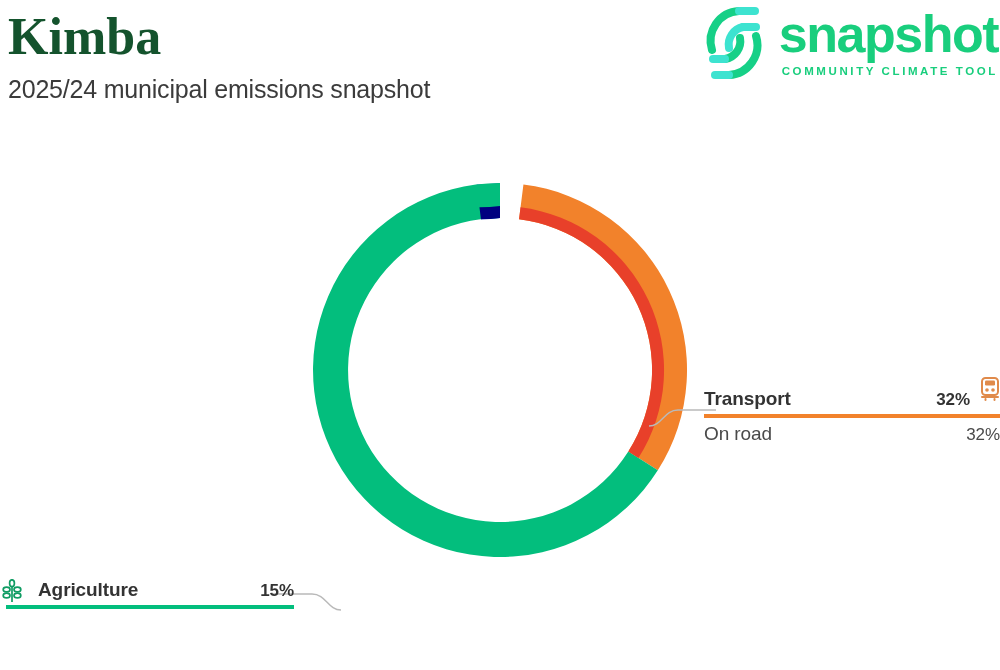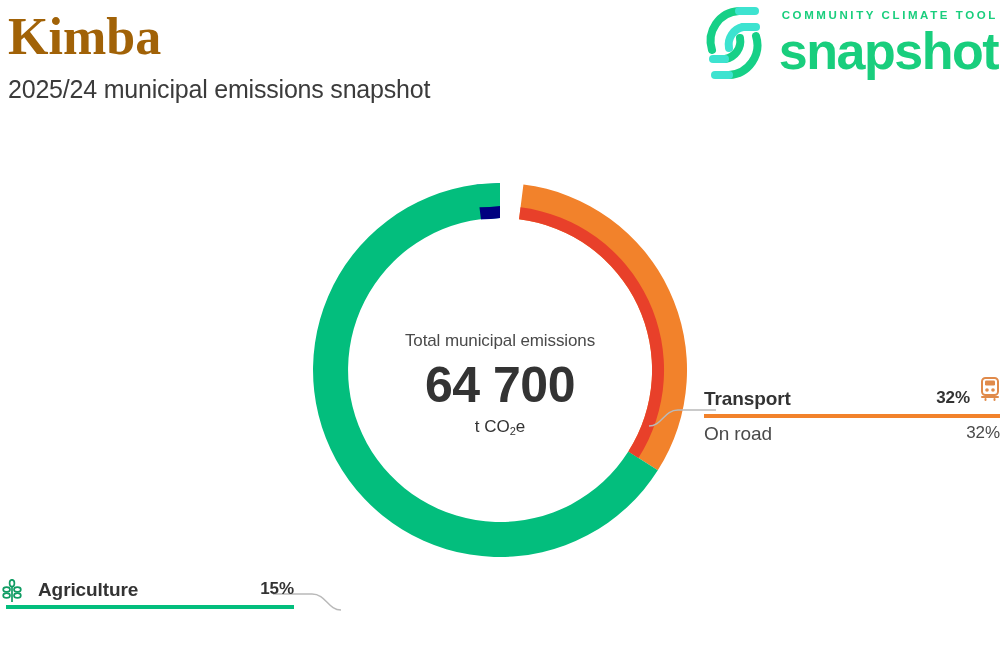--- a/index.html
+++ b/index.html
@@ -22,21 +22,21 @@
     left: 0; top: 0;
     width: 1000px; height: 130px;
   }
   #page-title {
     position: absolute;
     left: 8px; top: 8px;
     font-family: "Liberation Serif", "DejaVu Serif", serif;
     font-weight: bold;
     font-size: 52px;
     line-height: 58px;
-    color: #a16207;
+    color: #14532d;
     letter-spacing: 0px;
   }
   #page-subtitle {
     position: absolute;
     left: 8px; top: 72px;
     font-size: 25px;
     line-height: 34px;
     color: #3B3B3B;
     font-weight: 400;
     letter-spacing: -0.2px;
@@ -128,21 +128,21 @@
   #callout-transport {
     left: 704px; top: 258px;
     width: 296px;
   }
   #callout-agriculture {
     left: 6px; top: 449px;
     width: 288px;
   }
   .legend-row {
     display: flex;
-    align-items: flex-start;
+    align-items: flex-end;
     justify-content: space-between;
     white-space: nowrap;
   }
   .legend-name {
     font-size: 19px;
     color: #3B3B3B;
     letter-spacing: -0.1px;
   }
   .legend-pct {
     font-size: 17px;
@@ -207,22 +207,22 @@
         <path d="M44 23 L57 23" stroke="#3DE3D0" stroke-width="8"></path>
 
         <path d="M26 55 A18 18 0 0 0 41 34" stroke="#16D087" stroke-width="8"></path>
         <path d="M26 55 L14 55" stroke="#3DE3D0" stroke-width="8"></path>
 
         <path d="M30 71 A30 30 0 0 0 57 32" stroke="#16D087" stroke-width="8"></path>
         <path d="M30 71 L16 71" stroke="#3DE3D0" stroke-width="8"></path>
       </g>
     </svg>
     <div id="logo-text-wrap">
+      <div id="logo-wordmark">snapshot</div>
       <div id="logo-tagline">COMMUNITY CLIMATE TOOL</div>
-      <div id="logo-wordmark">snapshot</div>
     </div>
   </div>
 </div>
 
 <div id="chart-area">
 
   <svg id="donut-svg" width="380" height="380" viewBox="0 0 380 380">
     <g transform="translate(190,190)">
 
       <path fill="#2B5CD9" d="M 0 -187 A 187 187 0 0 0 23.43 -185.53 L 19.05 -150.80 A 152 152 0 0 1 0 -152 Z" transform="scale(-1,1)"></path>
@@ -230,25 +230,20 @@
       <path fill="#F2822B" d="M 23.43 -185.53 A 187 187 0 0 1 157.82 100.34 L 128.32 81.58 A 152 152 0 0 0 19.05 -150.80 Z"></path>
 
       <path fill="#03BE7D" d="M 157.82 100.34 A 187 187 0 1 1 0 -187 L 0 -152 A 152 152 0 1 0 128.32 81.58 Z"></path>
 
       <path fill="#000080" d="M 0 -164 A 164 164 0 0 0 20.55 -162.71 L 19.05 -150.80 A 152 152 0 0 1 0 -152 Z" transform="scale(-1,1)"></path>
 
       <path fill="#E8402A" d="M 20.55 -162.71 A 164 164 0 0 1 138.43 88.02 L 128.32 81.58 A 152 152 0 0 0 19.05 -150.80 Z"></path>
     </g>
   </svg>
 
-  <div id="donut-center">
-    <div id="center-label">Total municipal emissions</div>
-    <div id="center-value">64 700</div>
-    <div id="center-unit"><span>t CO</span><sub>2</sub><span>e</span></div>
-  </div>
 
   <svg id="leader-transport" class="leader" width="70" height="30" viewBox="0 0 70 30">
     <path d="M1 28 C 14 28, 16 12, 30 12 L 68 12" fill="none" stroke="#B9B9B9" stroke-width="1.4"></path>
   </svg>
 
   <svg id="leader-agriculture" class="leader" width="70" height="30" viewBox="0 0 70 30">
     <path d="M1 12 L 40 12 C 54 12, 56 28, 69 28" fill="none" stroke="#B9B9B9" stroke-width="1.4"></path>
   </svg>
 
   <div id="callout-transport" class="callout">

